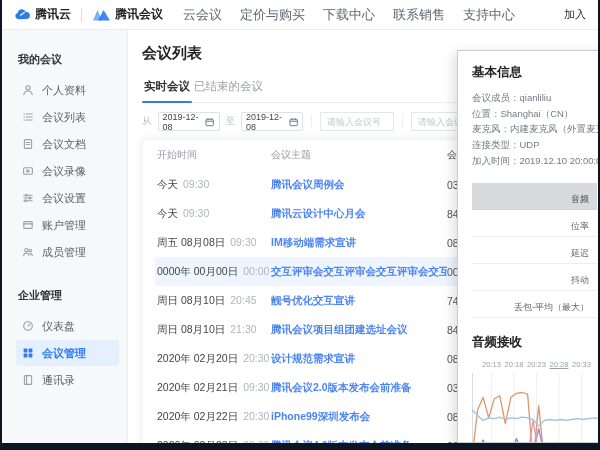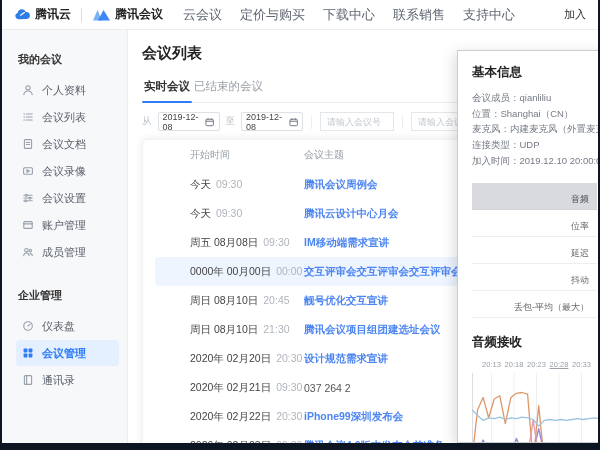--- a/index.html
+++ b/index.html
@@ -42,21 +42,21 @@
   .finput::placeholder { color:#c3c8cf; }
   .fsep { width:1px; height:14px; background:#eceef1; margin:0 2px; }
 
   
   .card { background:#fff; border-radius:5px; box-shadow:0 0 8px rgba(30,50,90,.10); border:1px solid #f2f3f5;
           margin-top:4px; height:322px; overflow:hidden; padding:0 12px; }
   .thead, .trow { display:flex; align-items:center; }
   .thead { height:30px; font-size:10px; color:#9aa0a9; }
   .trow { height:29px; font-size:10.5px; border-radius:3px; cursor:pointer; }
   .trow.hl { background:#eef5ff; }
-  .c1 { width:116px; flex:0 0 auto; padding-left:2px; white-space:nowrap; overflow:hidden;margin-left:33px; }
+  .c1 { width:116px; flex:0 0 auto; padding-left:2px; white-space:nowrap; overflow:hidden; }
   .c2 { width:176px; flex:0 0 auto; white-space:nowrap; overflow:hidden; }
   .c3 { flex:1; white-space:nowrap; overflow:hidden; color:#555; }
   .dt-date { color:#444; }
   .dt-time { color:#b0b5bc; margin-left:5px; }
   .subject { color:#4c85f2; font-weight:bold; text-decoration:none; cursor:pointer; }
 
   
   .panel { position:absolute; top:50px; left:455px; width:170px; bottom:0; background:#fff; z-index:10;
            border:1px solid #c9ccd1; border-right:0; box-shadow:-3px 3px 12px rgba(0,0,0,.14);
            padding:13px 0 0 14px; overflow:hidden; }
@@ -278,20 +278,21 @@
         <div class="c2"><a class="subject">腾讯会议项目组团建选址会议</a></div>
         <div class="c3">849 625 4</div>
       </div>
       <div class="trow">
         <div class="c1"><span class="dt-date">2020年 02月20日</span><span class="dt-time">20:30</span></div>
         <div class="c2"><a class="subject">设计规范需求宣讲</a></div>
         <div class="c3">089 786 7</div>
       </div>
       <div class="trow">
         <div class="c1"><span class="dt-date">2020年 02月21日</span><span class="dt-time">09:30</span></div>
+        <div class="c2"><a class="subject">腾讯会议2.0版本发布会前准备</a></div>
         <div class="c3">037 264 2</div>
       </div>
       <div class="trow">
         <div class="c1"><span class="dt-date">2020年 02月22日</span><span class="dt-time">20:30</span></div>
         <div class="c2"><a class="subject">iPhone99深圳发布会</a></div>
         <div class="c3">089 786 7</div>
       </div>
       <div class="trow">
         <div class="c1"><span class="dt-date">2020年 02月23日</span><span class="dt-time">09:30</span></div>
         <div class="c2"><a class="subject">腾讯会议4.0版本发布会前准备</a></div>

